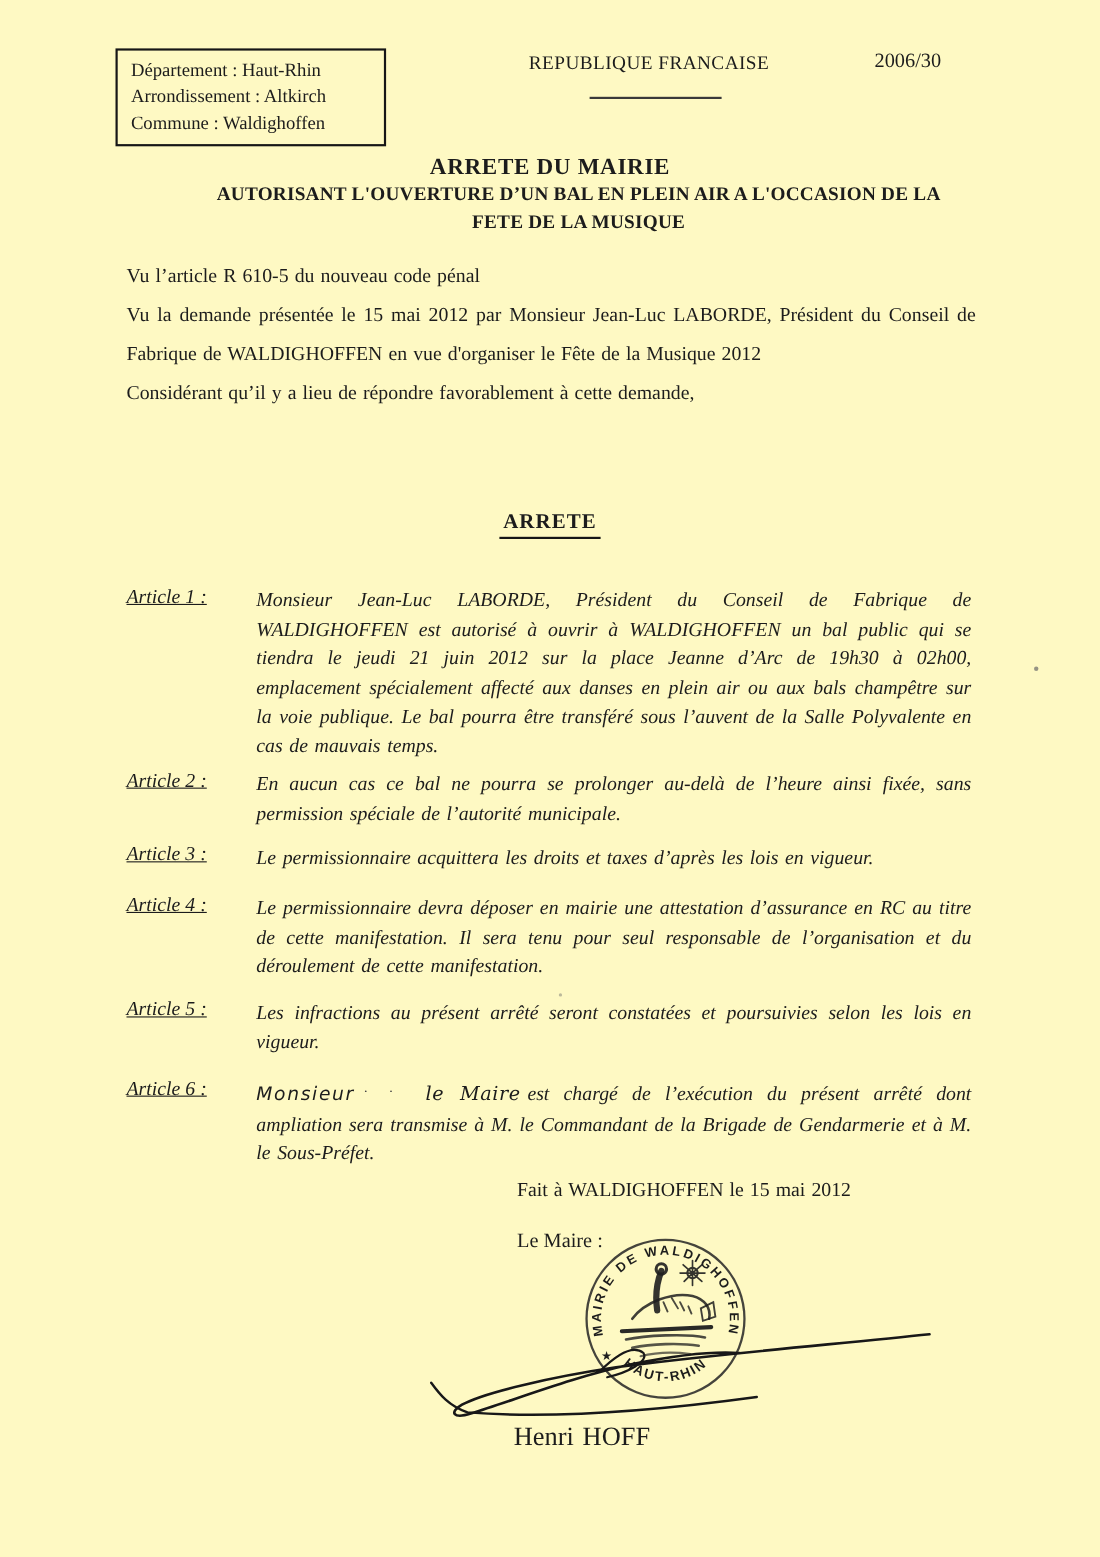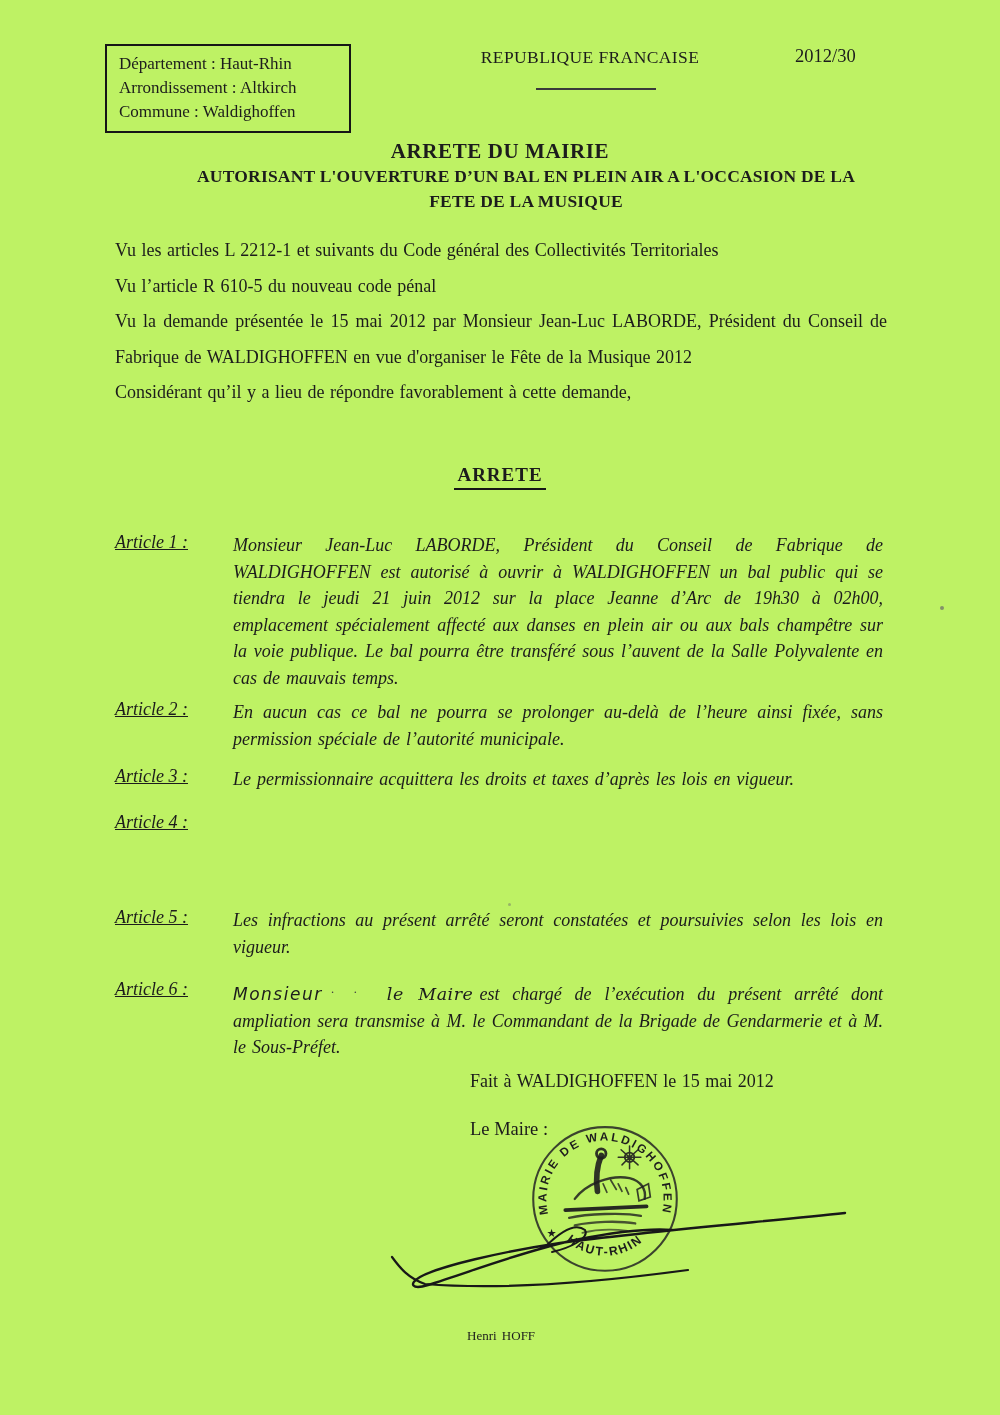--- a/index.html
+++ b/index.html
@@ -4,21 +4,21 @@
 <style>
   html, body {
     margin: 0;
     padding: 0;
     background: #ffffff;
   }
   .page {
     position: relative;
     width: 1000px;
     height: 1415px;
-    background: #bef264;
+    background: #fef9c3;
     color: #1c1c1c;
     font-family: "Liberation Serif", serif;
     overflow: hidden;
   }
   .abs { position: absolute; }
 
   
   .dept-box {
     left: 105px; top: 44px; width: 246px;
     box-sizing: border-box;
@@ -129,21 +129,21 @@
   .hand-light {
     font-family: "DejaVu Serif", serif;
     font-size: 17.5px;
     letter-spacing: 0.5px;
     margin-right: 6px;
   }
 
   
   .closing-place { left: 470px; top: 1071px; font-size: 18px; word-spacing: 1px; }
   .closing-title { left: 470px; top: 1119px; font-size: 18.5px; }
-  .signatory     { left: 467px; top: 1328px; font-size: 13px; word-spacing: 2px; }
+  .signatory     { left: 467px; top: 1294px; font-size: 24px; word-spacing: 2px; }
 
   .stamp-svg { left: 520px; top: 1112px; width: 170px; height: 170px; }
   .signature-svg { left: 385px; top: 1185px; width: 480px; height: 125px; }
 
   .stamp-arc-text {
     font-family: "Liberation Sans", sans-serif;
     font-weight: bold;
     fill: #1d1d1d;
   }
 
@@ -162,30 +162,29 @@
 <div class="page">
 
   <div class="abs dept-box">
     <div>Département : Haut-Rhin</div>
     <div>Arrondissement : Altkirch</div>
     <div>Commune : Waldighoffen</div>
   </div>
 
   <div class="abs republic">REPUBLIQUE FRANCAISE</div>
   <div class="abs separator-line"></div>
-  <div class="abs ref-number">2012/30</div>
+  <div class="abs ref-number">2006/30</div>
 
   <div class="abs doc-title">ARRETE DU MAIRIE</div>
   <div class="abs doc-subtitle">
     <div>AUTORISANT L'OUVERTURE D’UN BAL EN PLEIN AIR A L'OCCASION DE LA</div>
     <div>FETE DE LA MUSIQUE</div>
   </div>
 
   <div class="abs preamble">
-    <p>Vu les articles L 2212-1 et suivants du Code général des Collectivités Territoriales</p>
     <p>Vu l’article R 610-5 du nouveau code pénal</p>
     <p>Vu la demande présentée le 15 mai 2012 par Monsieur Jean-Luc LABORDE, Président du Conseil de Fabrique de WALDIGHOFFEN en vue d'organiser le Fête de la Musique 2012</p>
     <p>Considérant qu’il y a lieu de répondre favorablement à cette demande,</p>
   </div>
 
   <div class="abs arrete-heading">
     <span>ARRETE</span>
   </div>
 
   <div class="abs article a1">
@@ -198,20 +197,21 @@
     <div class="article-text">En aucun cas ce bal ne pourra se prolonger au-delà de l’heure ainsi fixée, sans permission spéciale de l’autorité municipale.</div>
   </div>
 
   <div class="abs article a3">
     <span class="article-label">Article 3 :</span>
     <div class="article-text">Le permissionnaire acquittera les droits et taxes d’après les lois en vigueur.</div>
   </div>
 
   <div class="abs article a4">
     <span class="article-label">Article 4 :</span>
+    <div class="article-text">Le permissionnaire devra déposer en mairie une attestation d’assurance en RC au titre de cette manifestation. Il sera tenu pour seul responsable de l’organisation et du déroulement de cette manifestation.</div>
   </div>
 
   <div class="abs article a5">
     <span class="article-label">Article 5 :</span>
     <div class="article-text">Les infractions au présent arrêté seront constatées et poursuivies selon les lois en vigueur.</div>
   </div>
 
   <div class="abs article a6">
     <span class="article-label">Article 6 :</span>
     <div class="article-text">

